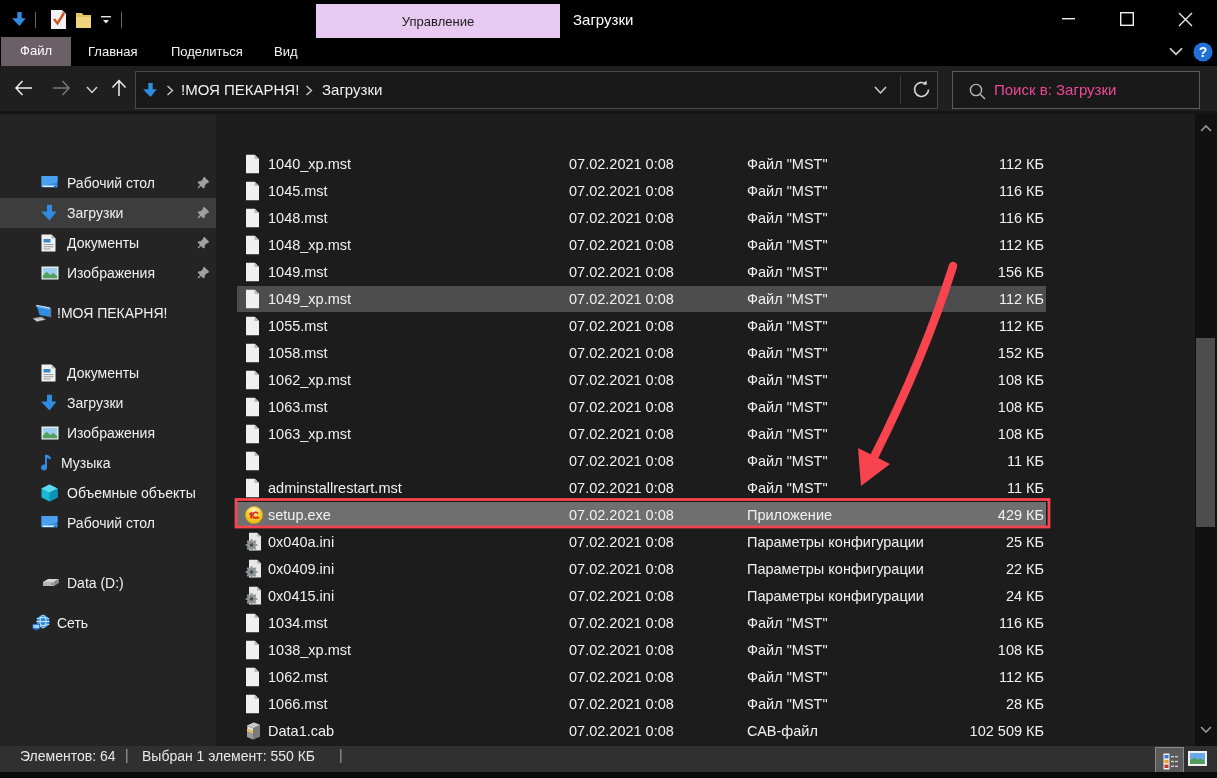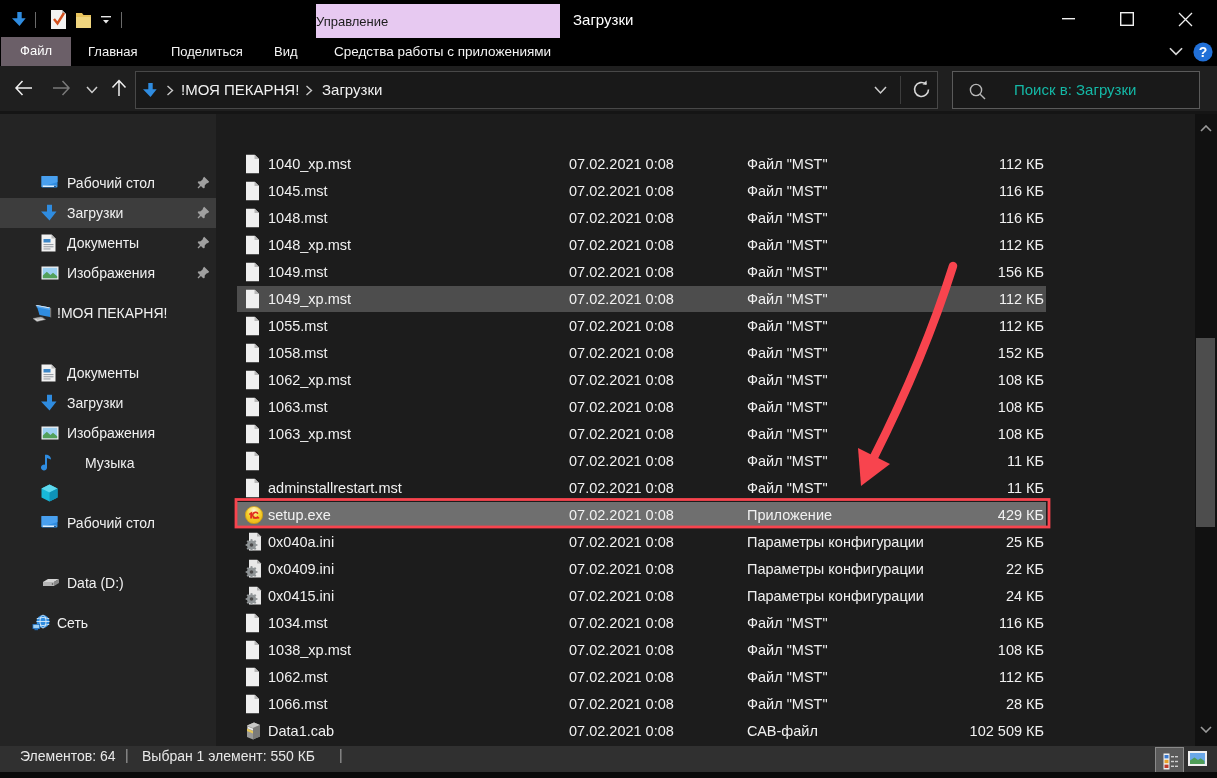--- a/index.html
+++ b/index.html
@@ -1,21 +1,21 @@
 <!DOCTYPE html>
 <html><head><meta charset="utf-8"><style>
 *{margin:0;padding:0;box-sizing:border-box}
 html,body{width:1217px;height:778px;overflow:hidden;background:#000;
 font-family:"Liberation Sans",sans-serif;font-size:14px;color:#f1f1f1;
 -webkit-font-smoothing:antialiased}
 .abs{position:absolute}
 #win{position:relative;width:1217px;height:778px;background:#000}
 
 #title{position:absolute;left:0;top:0;width:1217px;height:38px;background:#000}
-#mantab{position:absolute;left:316px;top:4px;width:244px;height:34px;background:#e7c9f1;color:#1c1c1c;line-height:36px;font-size:13px}
+#mantab{position:absolute;left:316px;top:4px;width:244px;height:34px;background:#e7c9f1;color:#1c1c1c;text-align:center;line-height:36px;font-size:13px}
 #wtitle{position:absolute;left:573px;top:0;height:38px;line-height:40px;color:#fff;font-size:15px}
 
 #tabs{position:absolute;left:0;top:38px;width:1217px;height:28px;background:#000}
 .tab{position:absolute;top:0;height:28px;line-height:27px;color:#f5f5f5;font-size:13px}
 #filetab{position:absolute;left:1px;top:-1px;width:70px;height:29px;background:#6b5f68;color:#fff;text-align:center;line-height:28px;font-size:13px}
 
 #nav{position:absolute;left:0;top:66px;width:1217px;height:45px;background:#1f1f1f}
 #navgap{position:absolute;left:0;top:111px;width:1217px;height:3px;background:#151515}
 #abox{position:absolute;left:135px;top:5px;width:803px;height:38px;background:#191919;border:1px solid #484848}
 #sbox{position:absolute;left:952px;top:5px;width:248px;height:38px;background:#191919;border:1px solid #5a5a5a}
@@ -81,21 +81,20 @@
     <svg class="abs" style="left:1178px;top:12px" width="15" height="15" viewBox="0 0 15 15">
         <path d="M1 1 L14 14 M14 1 L1 14" stroke="#f0f0f0" stroke-width="1.3"></path>
       </svg>
   </div>
 
   <div id="tabs">
     <div id="filetab">Файл</div>
     <div class="tab" style="left:88px">Главная</div>
     <div class="tab" style="left:171px">Поделиться</div>
     <div class="tab" style="left:274px">Вид</div>
-    <div class="tab" style="left:334px;font-size:13.5px">Средства работы с приложениями</div>
     <svg class="abs" style="left:1169px;top:9px" width="14" height="9" viewBox="0 0 15 9">
         <path d="M1 1 L7.5 7.5 L14 1" stroke="#d8d8d8" stroke-width="1.8" fill="none"></path>
       </svg>
     <svg class="abs" style="left:1193px;top:4px" width="20" height="20" viewBox="0 0 20 20">
         <circle cx="10" cy="10" r="9.6" fill="#2170d8"></circle>
         <text x="10" y="15" font-size="14" font-weight="bold" fill="#fff" text-anchor="middle" font-family="Liberation Sans">?</text>
       </svg>
   </div>
 
   <div id="nav">
@@ -130,21 +129,21 @@
       <svg class="abs" style="left:776px;top:8px" width="19" height="19" viewBox="0 0 19 19">
           <path d="M16.5 9.5 a7 7 0 1 1 -2.5 -5.4" stroke="#d8d8d8" stroke-width="1.6" fill="none"></path>
           <path d="M14.5 0.5 L14.8 4.8 L10.5 4.6 Z" fill="#d8d8d8"></path>
         </svg>
     </div>
     <div id="sbox">
       <svg class="abs" style="left:16px;top:11px" width="17" height="17" viewBox="0 0 17 17">
           <circle cx="7" cy="7" r="5.6" stroke="#b8b8b8" stroke-width="1.4" fill="none"></circle>
           <line x1="11.2" y1="11.2" x2="16" y2="16" stroke="#b8b8b8" stroke-width="1.4"></line>
         </svg>
-      <span class="crumb" style="left:61px;color:#14b8a6">Поиск в: Загрузки</span>
+      <span class="crumb" style="left:41px;color:#ec4899">Поиск в: Загрузки</span>
     </div>
   </div>
   <div id="navgap"></div>
 
   <div id="side">
 <div class="srow" style="top:54px">
         <span class="sic" style="left:41px">
           <svg width="17" height="16" viewBox="0 0 17 16">
             <rect x="0.5" y="1" width="16" height="11.5" rx="0.8" fill="#2f8ce0"></rect>
             <path d="M0.5 1 h16 v6 l-16 5 Z" fill="#49a0ef"></path>
@@ -267,30 +266,31 @@
         </span>
         <span class="stxt" style="left:67px">Изображения</span>
       </div>
 <div class="srow" style="top:334px">
         <span class="sic" style="left:41px">
           <svg width="13" height="17" viewBox="0 0 13 17">
             <path d="M4 0 h2 v13 a3 3 0 1 1 -2 -2.8 V0 Z" fill="#2f8ce0"></path>
             <path d="M6 0 q4 1.5 4 5 l-4 -1.5 Z" fill="#2f8ce0"></path>
           </svg>
         </span>
-        <span class="stxt" style="left:85px">Музыка</span>
+        <span class="stxt" style="left:61px">Музыка</span>
       </div>
 <div class="srow" style="top:364px">
         <span class="sic" style="left:41px">
           <svg width="17" height="18" viewBox="0 0 17 18">
             <path d="M8.5 0.5 L16.5 4.5 L16.5 13.5 L8.5 17.5 L0.5 13.5 L0.5 4.5 Z" fill="#18b8d8"></path>
             <path d="M8.5 0.5 L16.5 4.5 L8.5 8.5 L0.5 4.5 Z" fill="#5fd9ee"></path>
             <path d="M8.5 8.5 L16.5 4.5 L16.5 13.5 L8.5 17.5 Z" fill="#0e93b8"></path>
           </svg>
         </span>
+        <span class="stxt" style="left:67px">Объемные объекты</span>
       </div>
 <div class="srow" style="top:394px">
         <span class="sic" style="left:41px">
           <svg width="17" height="16" viewBox="0 0 17 16">
             <rect x="0.5" y="1" width="16" height="11.5" rx="0.8" fill="#2f8ce0"></rect>
             <path d="M0.5 1 h16 v6 l-16 5 Z" fill="#49a0ef"></path>
             <rect x="1.8" y="10.5" width="13.4" height="1.5" fill="#dfeefb"></rect>
             <rect x="13" y="10.7" width="2" height="1.3" fill="#1b5fa5"></rect>
           </svg>
         </span>

